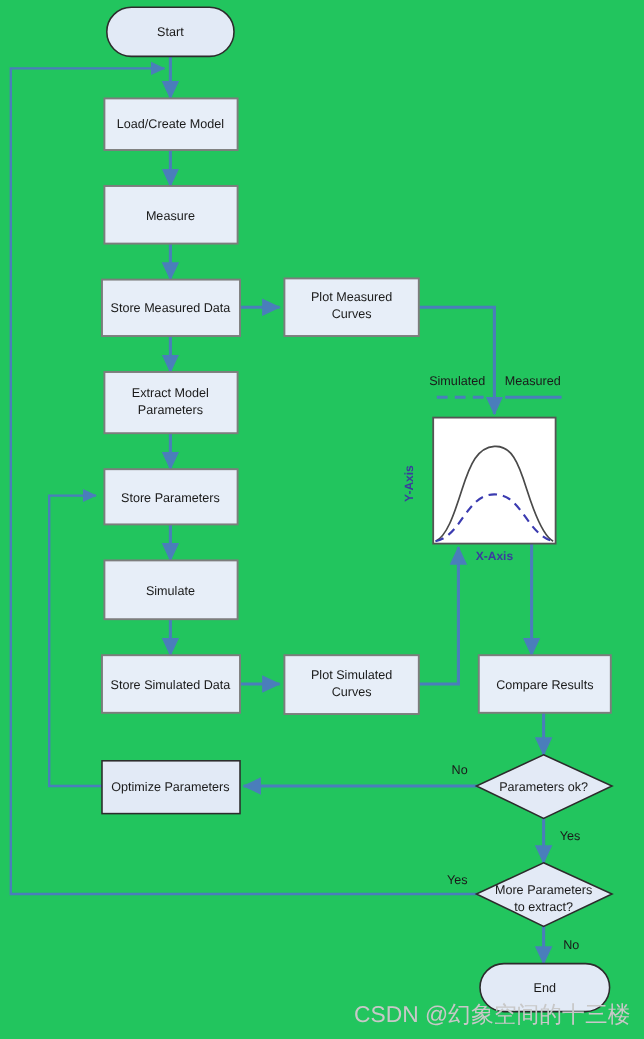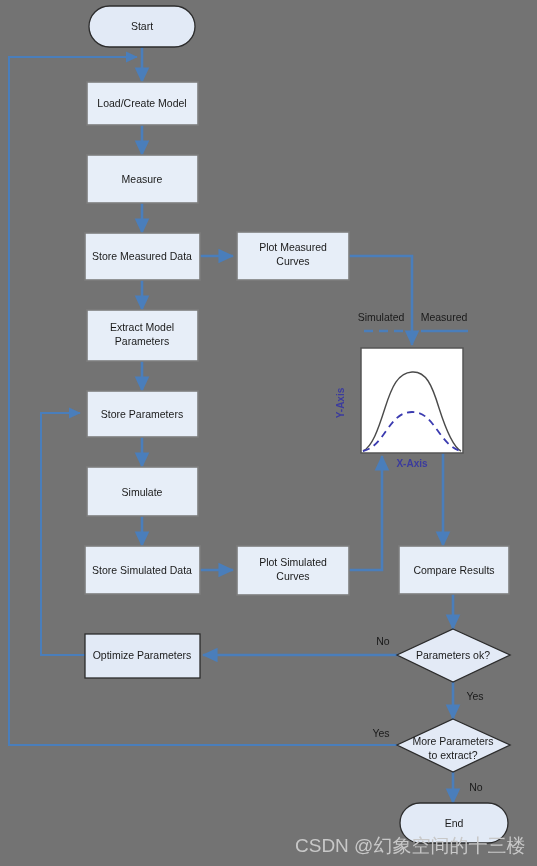--- a/index.html
+++ b/index.html
@@ -8,21 +8,21 @@
     padding: 0;
     background: #ffffff;
   }
   body {
     font-family: "Liberation Sans", sans-serif;
   }
   #canvas {
     position: relative;
     width: 537px;
     height: 866px;
-    background: #737373;
+    background: #22c55e;
     overflow: hidden;
   }
   #flow-svg {
     position: absolute;
     left: 0;
     top: 0;
     width: 537px;
     height: 866px;
   }
   .node-label {

